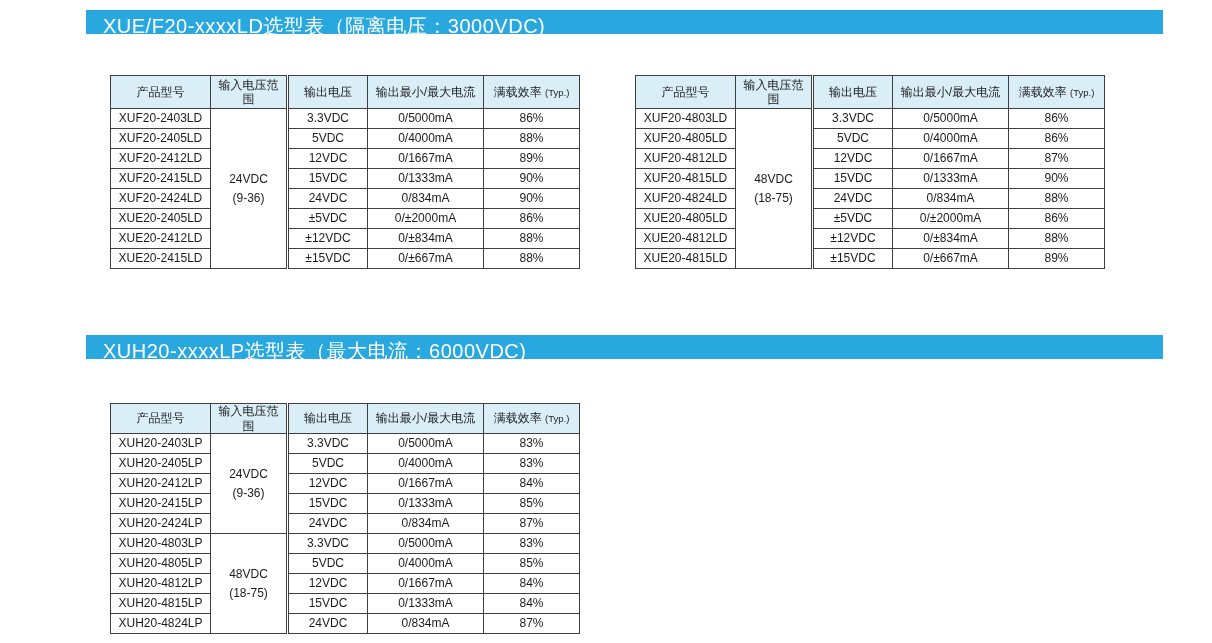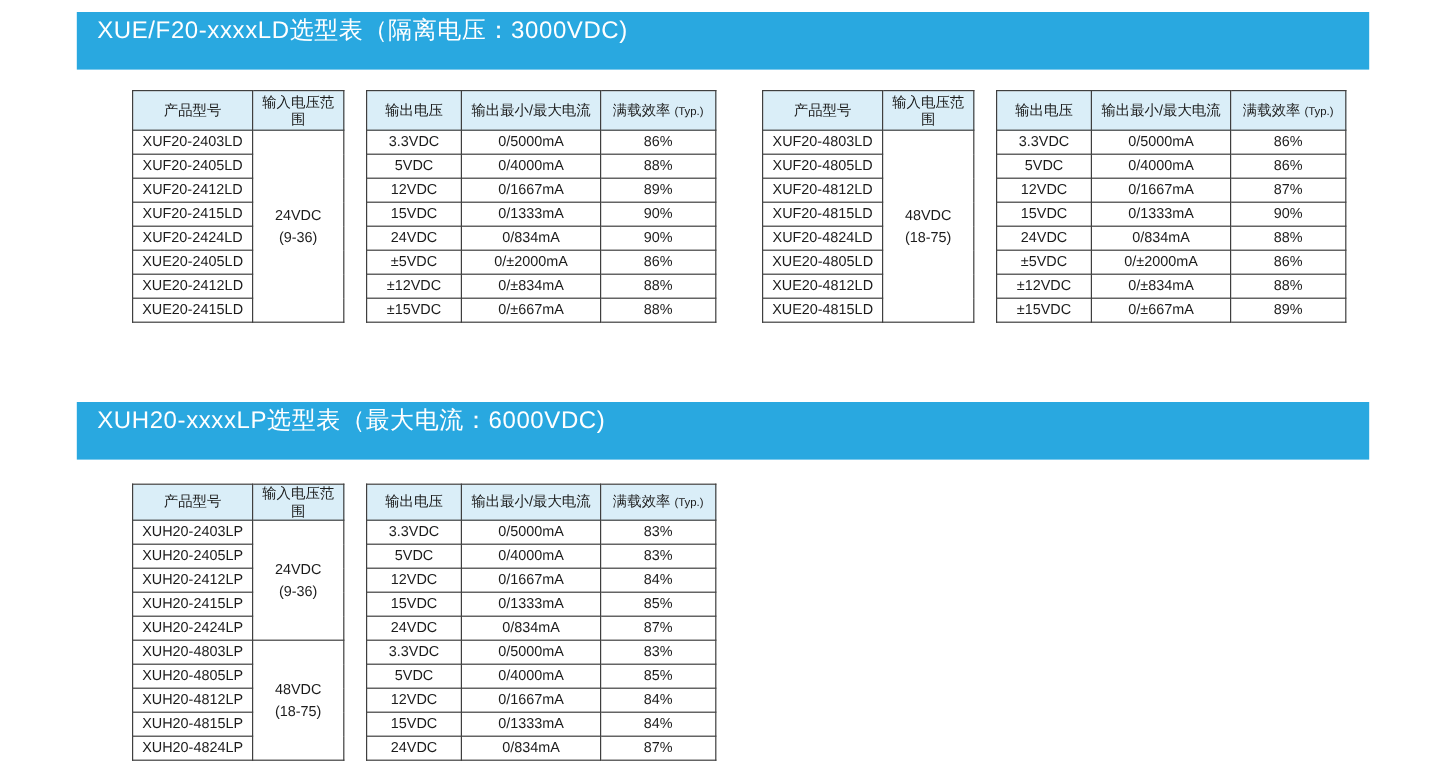--- a/index.html
+++ b/index.html
@@ -5,38 +5,38 @@
   * { margin: 0; padding: 0; box-sizing: border-box; }
   html, body { width: 1212px; height: 643px; }
   body {
     position: relative;
     background: var(--page-bg, #ffffff);
     font-family: "Liberation Sans", sans-serif;
     overflow: hidden;
   }
   .banner {
     position: absolute;
-    left: 64px;
+    left: 86px;
     width: 1077px;
-    height: 48px;
+    height: 24px;
     background: var(--banner-bg, #29a8e0);
     color: var(--banner-text, #ffffff);
     font-size: 20px;
     line-height: 32px;
     padding-left: 17px;
     letter-spacing: 0.5px;
     white-space: nowrap;
   }
   #banner-1 { top: 10px; }
   #banner-2 { top: 335px; }
 
   .tbl-group {
     position: absolute;
     display: flex;
-    gap: 18px;
+    gap: 1px;
     align-items: flex-start;
   }
   #table-1 { left: 110px; top: 75px; }
   #table-2 { left: 635px; top: 75px; }
   #table-3 { left: 110px; top: 403px; }
 
   table.sub { border-collapse: collapse; table-layout: fixed; background: #fff; }
   .sub th, .sub td {
     border: 1px solid var(--border, #3f3f3f);
     text-align: center;

